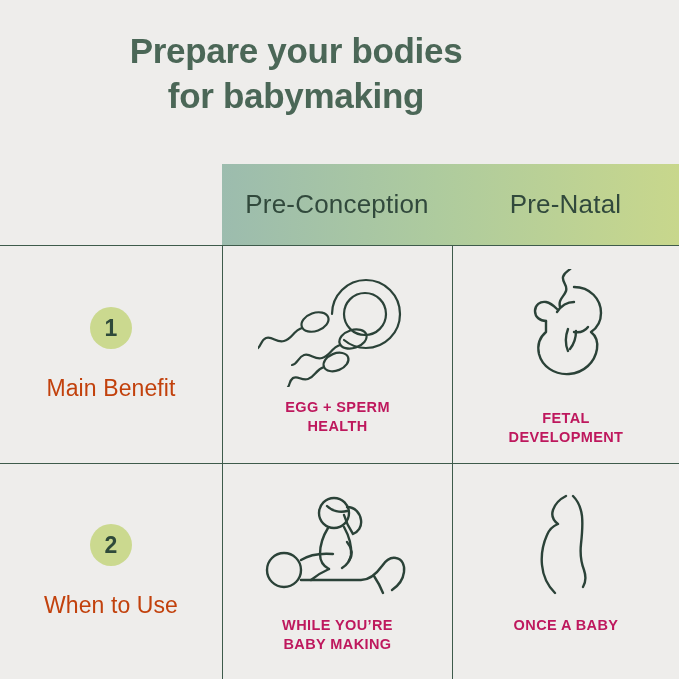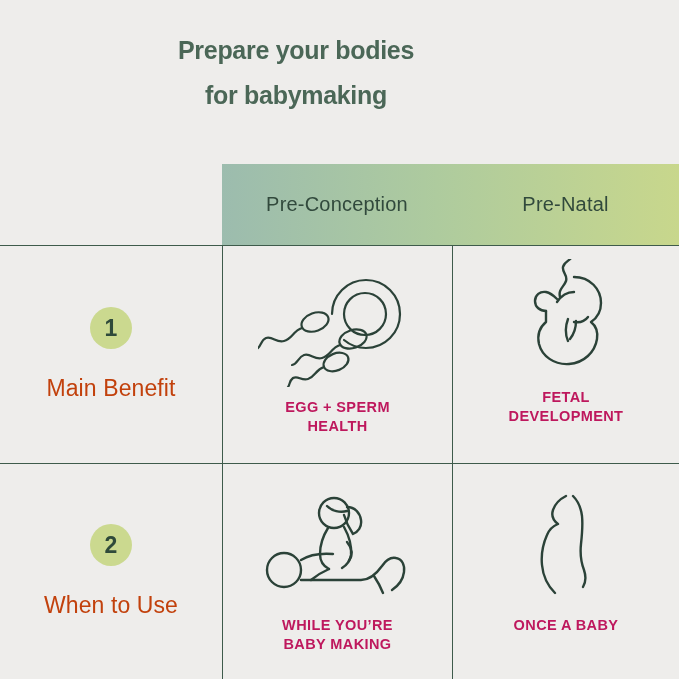--- a/index.html
+++ b/index.html
@@ -24,21 +24,21 @@
 
   
   .title-block {
     position: absolute;
     left: 0;
     top: 28px;
     width: 592px;
     text-align: center;
     color: #4b6757;
     font-weight: bold;
-    font-size: 25px;
+    font-size: 35px;
     line-height: 45px;
     letter-spacing: -0.3px;
   }
   .title-line { display: block; }
 
   
   .table {
     position: absolute;
     left: 0;
     top: 160px;
@@ -56,21 +56,21 @@
     background: linear-gradient(90deg, #9cbcae 0%, #aecb9e 47%, #c8d78c 100%);
   }
   .header-cell {
     position: absolute;
     top: 4px;
     height: 81px;
     display: flex;
     align-items: center;
     justify-content: center;
     color: #31493c;
-    font-size: 20px;
+    font-size: 26px;
     font-weight: normal;
     letter-spacing: 0.2px;
   }
   .header-cell.hc1 { left: 222px; width: 230px; }
   .header-cell.hc2 { left: 452px; width: 227px; }
 
   
   .hline {
     position: absolute;
     left: 0;
@@ -125,21 +125,21 @@
   }
 
   
   .cell {
     position: absolute;
     display: flex;
     flex-direction: column;
     align-items: center;
   }
   .cell.c-r1c1 { left: 223px; top: 86px; width: 229px; height: 217px; padding-top: 18px; box-sizing: border-box; }
-  .cell.c-r1c2 { left: 453px; top: 86px; width: 226px; height: 217px; padding-top: 8px; box-sizing: border-box; }
+  .cell.c-r1c2 { left: 453px; top: 86px; width: 226px; height: 217px; padding-top: 18px; box-sizing: border-box; gap: 11px; }
   .cell.c-r2c1 { left: 223px; top: 304px; width: 229px; height: 215px; padding-top: 18px; box-sizing: border-box; }
   .cell.c-r2c2 { left: 453px; top: 304px; width: 226px; height: 215px; padding-top: 18px; box-sizing: border-box; }
 
   .icon-wrap {
     height: 128px;
     display: flex;
     align-items: center;
     justify-content: center;
   }
   .caption {

